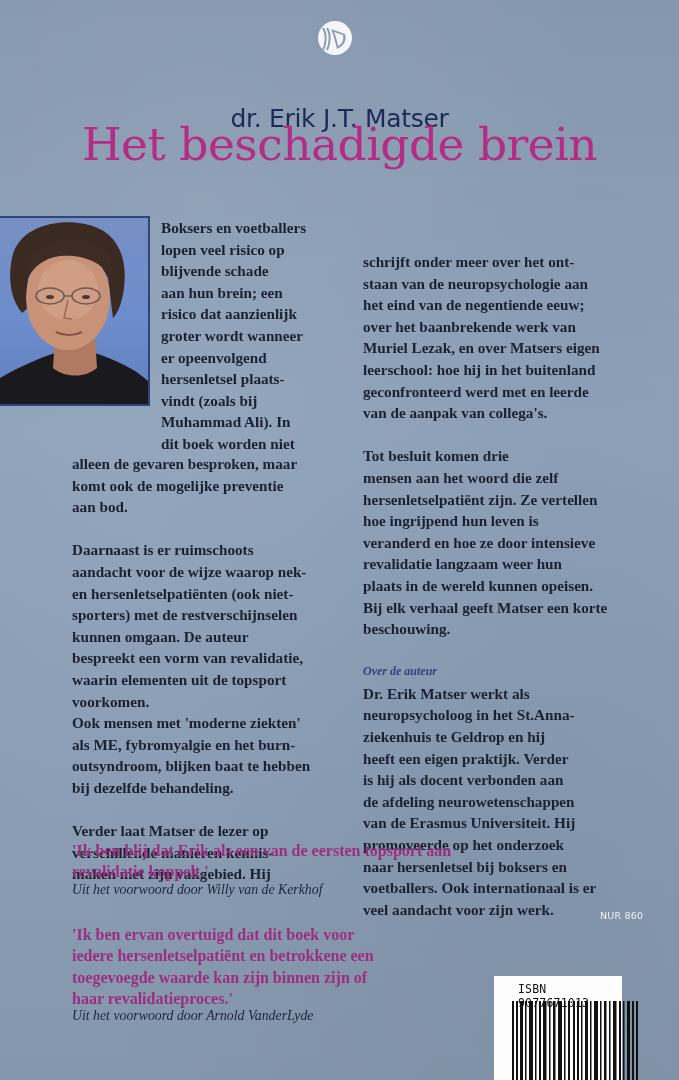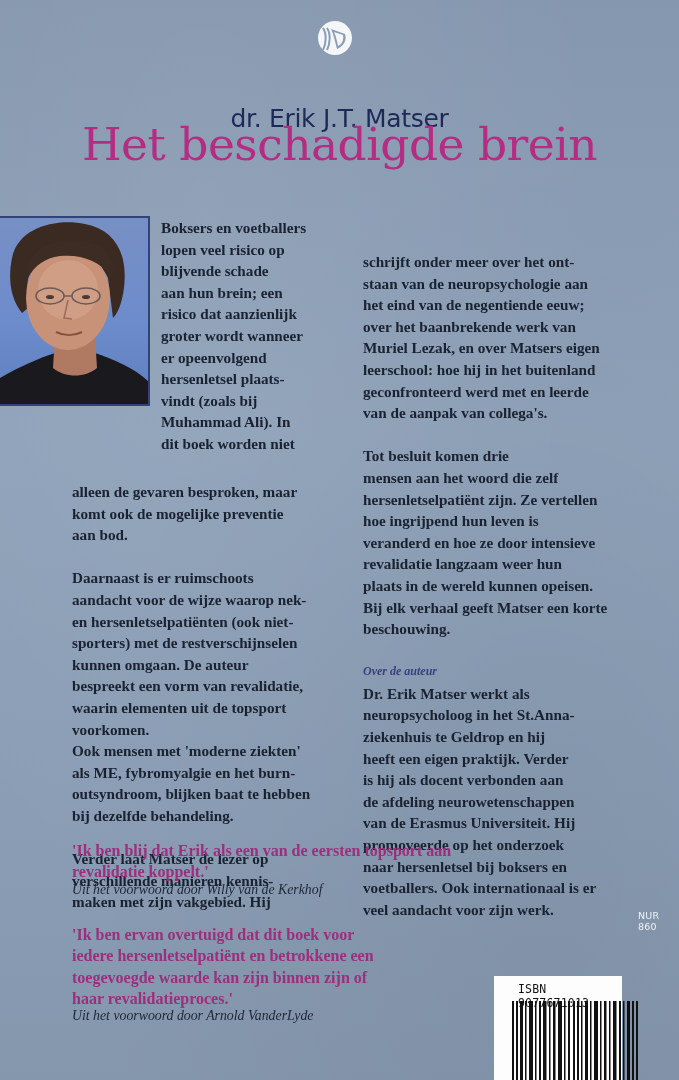--- a/index.html
+++ b/index.html
@@ -48,21 +48,21 @@
 
     .body-text {
       font-family: "Liberation Serif", "DejaVu Serif", serif;
       font-size: 15.2px;
       line-height: 21.6px;
       color: #1a2130;
       position: absolute;
     }
     .body-text p { white-space: pre-line; font-weight: bold; }
     .col-left-top { left: 161px; top: 217px; width: 200px; }
-    .col-left { left: 72px; top: 453px; width: 290px; margin-top: 28px; }
+    .col-left { left: 72px; top: 453px; width: 290px; }
     .col-right { left: 363px; top: 217px; width: 280px; margin-top: 34px; }
     .gap { height: 21.6px; }
 
     .about-heading {
       font-style: italic; color: #38417f;
       font-size: 12px;
     }
 
     .quote {
       position: absolute; left: 72px;
@@ -71,21 +71,21 @@
       font-size: 16px; line-height: 21.4px;
       white-space: pre-line;
     }
     .quote-src {
       position: absolute; left: 72px;
       font-family: "Liberation Serif", "DejaVu Serif", serif;
       font-style: italic; font-size: 13.8px; color: #1d2538;
     }
 
     .nur {
-      position: absolute; left: 638px; top: 910px;
+      position: absolute; left: 600px; top: 910px;
       font-family: "DejaVu Sans", "Liberation Sans", sans-serif;
       font-size: 9.5px; color: #eef2f7; letter-spacing: 0.2px;
     }
     .barcode-box {
       position: absolute; left: 494px; top: 976px;
       width: 128px; height: 141px;
       background: #fdfdfd;
     }
     .isbn {
       position: absolute; left: 24px; top: 6px;

